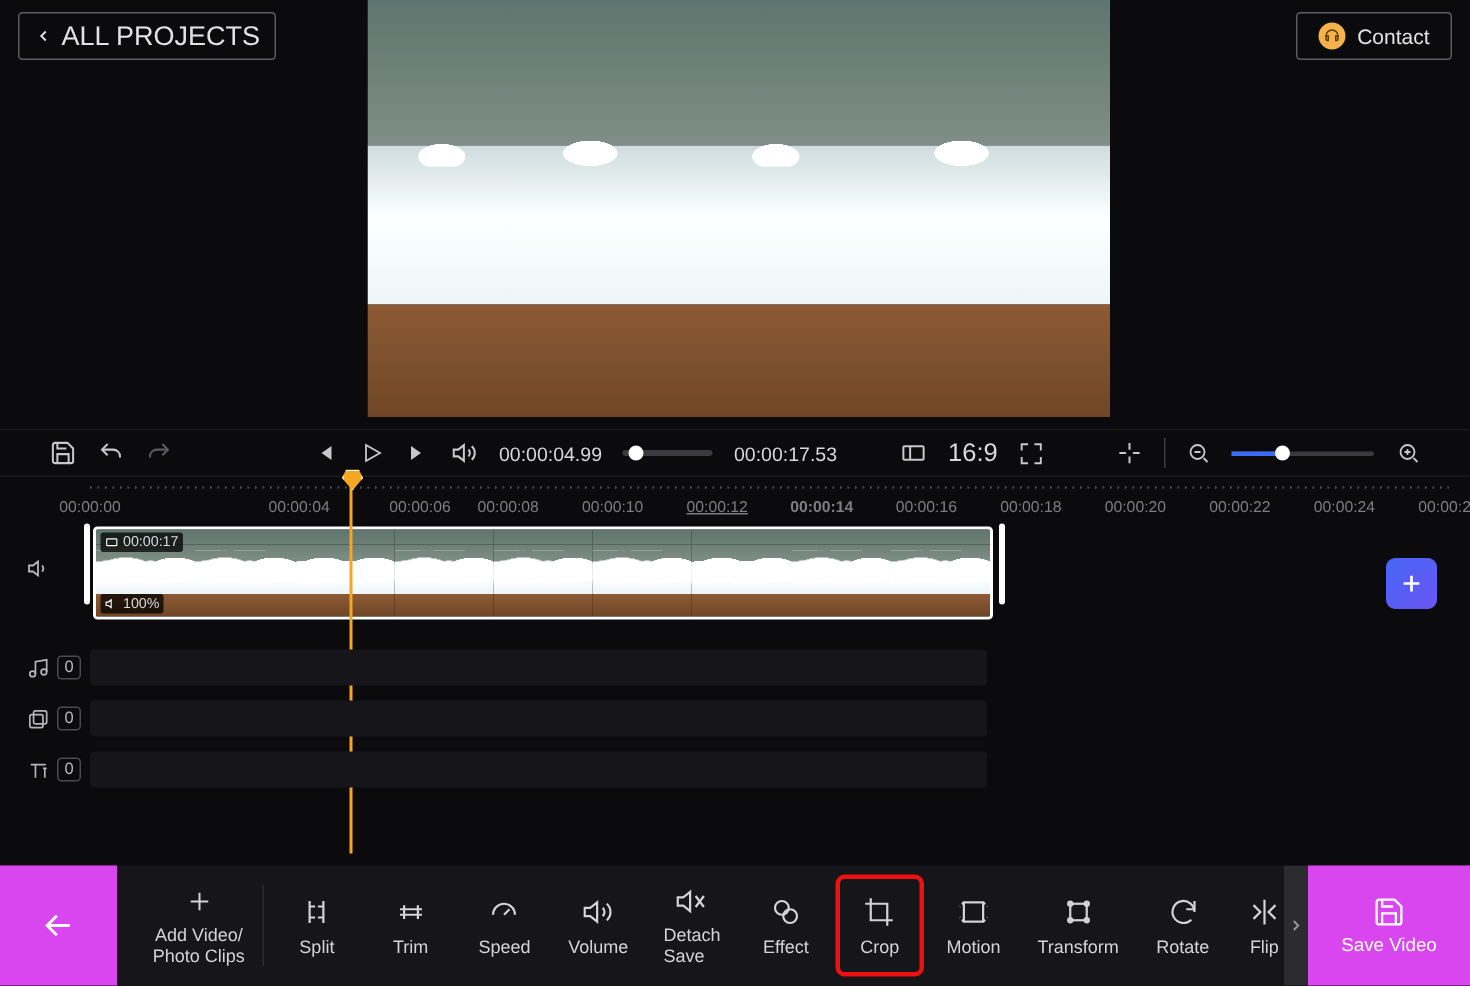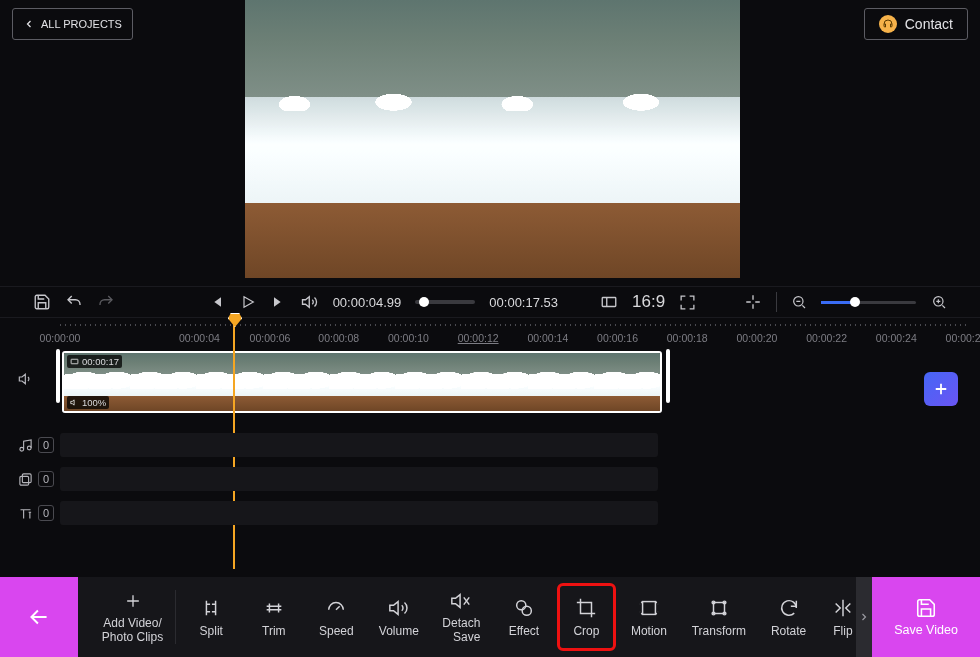--- a/index.html
+++ b/index.html
@@ -1,21 +1,21 @@
 <!DOCTYPE html>
 <html><head>
 <meta charset="utf-8">
 <style>
   * { box-sizing: border-box; margin: 0; padding: 0; font-family: "Segoe UI", Arial, sans-serif; }
   html, body { width: 980px; height: 657px; background: #0b0b0e; color: #d9d9dc; overflow: hidden; }
   svg { display: block; }
 
   
   .topbar { position: absolute; top: 8px; left: 12px; right: 12px; display: flex; justify-content: space-between; height: 32px; }
-  .btn-allprojects { display: flex; align-items: center; gap: 6px; border: 1px solid #5c5c63; border-radius: 3px; padding: 4px 10px; font-size: 11px; color: #e2e2e6; cursor: pointer; background: transparent; }
+  .btn-allprojects { display: flex; align-items: center; gap: 6px; border: 1px solid #5c5c63; border-radius: 3px; padding: 4px 10px; font-size: 18px; color: #e2e2e6; cursor: pointer; background: transparent; }
   .btn-contact { display: flex; align-items: center; gap: 8px; border: 1px solid #5c5c63; border-radius: 3px; padding: 4px 14px; font-size: 14px; color: #e2e2e6; cursor: pointer; background: transparent; }
   .avatar-circle { width: 18px; height: 18px; border-radius: 50%; background: #f6b24a; display: inline-flex; align-items: center; justify-content: center; }
 
   
   .preview { position: absolute; top: 0; left: 245px; width: 495px; height: 278px; overflow: hidden; background: #111; }
   .sky   { position: absolute; left: 0; right: 0; top: 0;    height: 15%; background: linear-gradient(#5e756f, #6d8076); }
   .water { position: absolute; left: 0; right: 0; top: 15%;  height: 20%; background: linear-gradient(#6d8076, #7f8f87); }
   .foam  { position: absolute; left: 0; right: 0; top: 35%;  height: 38%; background: linear-gradient(#cbd7d9, #f6fafb 45%, #e8eff1); filter: contrast(105%); }
   .sand  { position: absolute; left: 0; right: 0; bottom: 0; height: 27%; background: linear-gradient(#8d5b35, #6f4626); }
   .foam::after{content:"";position:absolute;left:0;right:0;top:-8px;height:22px;background:radial-gradient(26px 14px at 10% 70%,#fff 0 60%,transparent 61%),radial-gradient(30px 14px at 30% 60%,#fff 0 60%,transparent 61%),radial-gradient(26px 14px at 55% 70%,#fff 0 60%,transparent 61%),radial-gradient(30px 14px at 80% 60%,#fff 0 60%,transparent 61%);}
@@ -197,25 +197,25 @@
         <path d="M21 21l-4-4M8 11h6M11 8v6"></path>
       </svg>
     </span>
 </div>
 
 <div class="ruler">
   <div class="ruler-dots"></div>
 <span class="ruler-tick" style="left: 0px;">00:00:00</span>
     <span class="ruler-tick" style="left: 69.6923px; margin-top: 34px;">00:00:02</span>
     <span class="ruler-tick" style="left: 139.385px;">00:00:04</span>
-    <span class="ruler-tick" style="left: 192px; padding-left: 36px;">00:00:06</span>
+    <span class="ruler-tick" style="left: 202px; padding-left: 36px;">00:00:06</span>
     <span class="ruler-tick" style="left: 278.769px;">00:00:08</span>
     <span class="ruler-tick" style="left: 348.462px;">00:00:10</span>
     <span class="ruler-tick" style="left: 418.154px; text-decoration: underline;">00:00:12</span>
-    <span class="ruler-tick" style="left: 487.846px;">00:00:14</span>
+    <span class="ruler-tick" style="left: 487.846px; font-weight: bold;">00:00:14</span>
     <span class="ruler-tick" style="left: 557.538px;">00:00:16</span>
     <span class="ruler-tick" style="left: 627.231px;">00:00:18</span>
     <span class="ruler-tick" style="left: 696.923px;">00:00:20</span>
     <span class="ruler-tick" style="left: 766.615px;">00:00:22</span>
     <span class="ruler-tick" style="left: 836.308px;">00:00:24</span>
     <span class="ruler-tick" style="left: 906px;">00:00:26</span>
   </div>
 
 <div class="timeline">
   <div class="row video-row">
@@ -388,21 +388,21 @@
         </span>
       <span>Volume</span>
     </div>
     <div class="tool">
       <span class="tool-icon">
           <svg width="22" height="22" viewBox="0 0 24 24" fill="none" stroke="currentColor" stroke-width="1.6">
             <polygon points="11 5 6 9 2 9 2 15 6 15 11 19 11 5"></polygon>
             <path d="M15 8l6 8M21 8l-6 8"></path>
           </svg>
         </span>
-      <span style="text-align:right;line-height:1.15"><span>Detach</span><br><span>Save</span></span>
+      <span style="text-align:left;line-height:1.15"><span>Detach</span><br><span>Save</span></span>
     </div>
     <div class="tool">
       <span class="tool-icon">
           <svg width="22" height="22" viewBox="0 0 24 24" fill="none" stroke="currentColor" stroke-width="1.6">
             <circle cx="9" cy="9" r="5"></circle>
             <circle cx="15" cy="15" r="5"></circle>
           </svg>
         </span>
       <span>Effect</span>
     </div>

